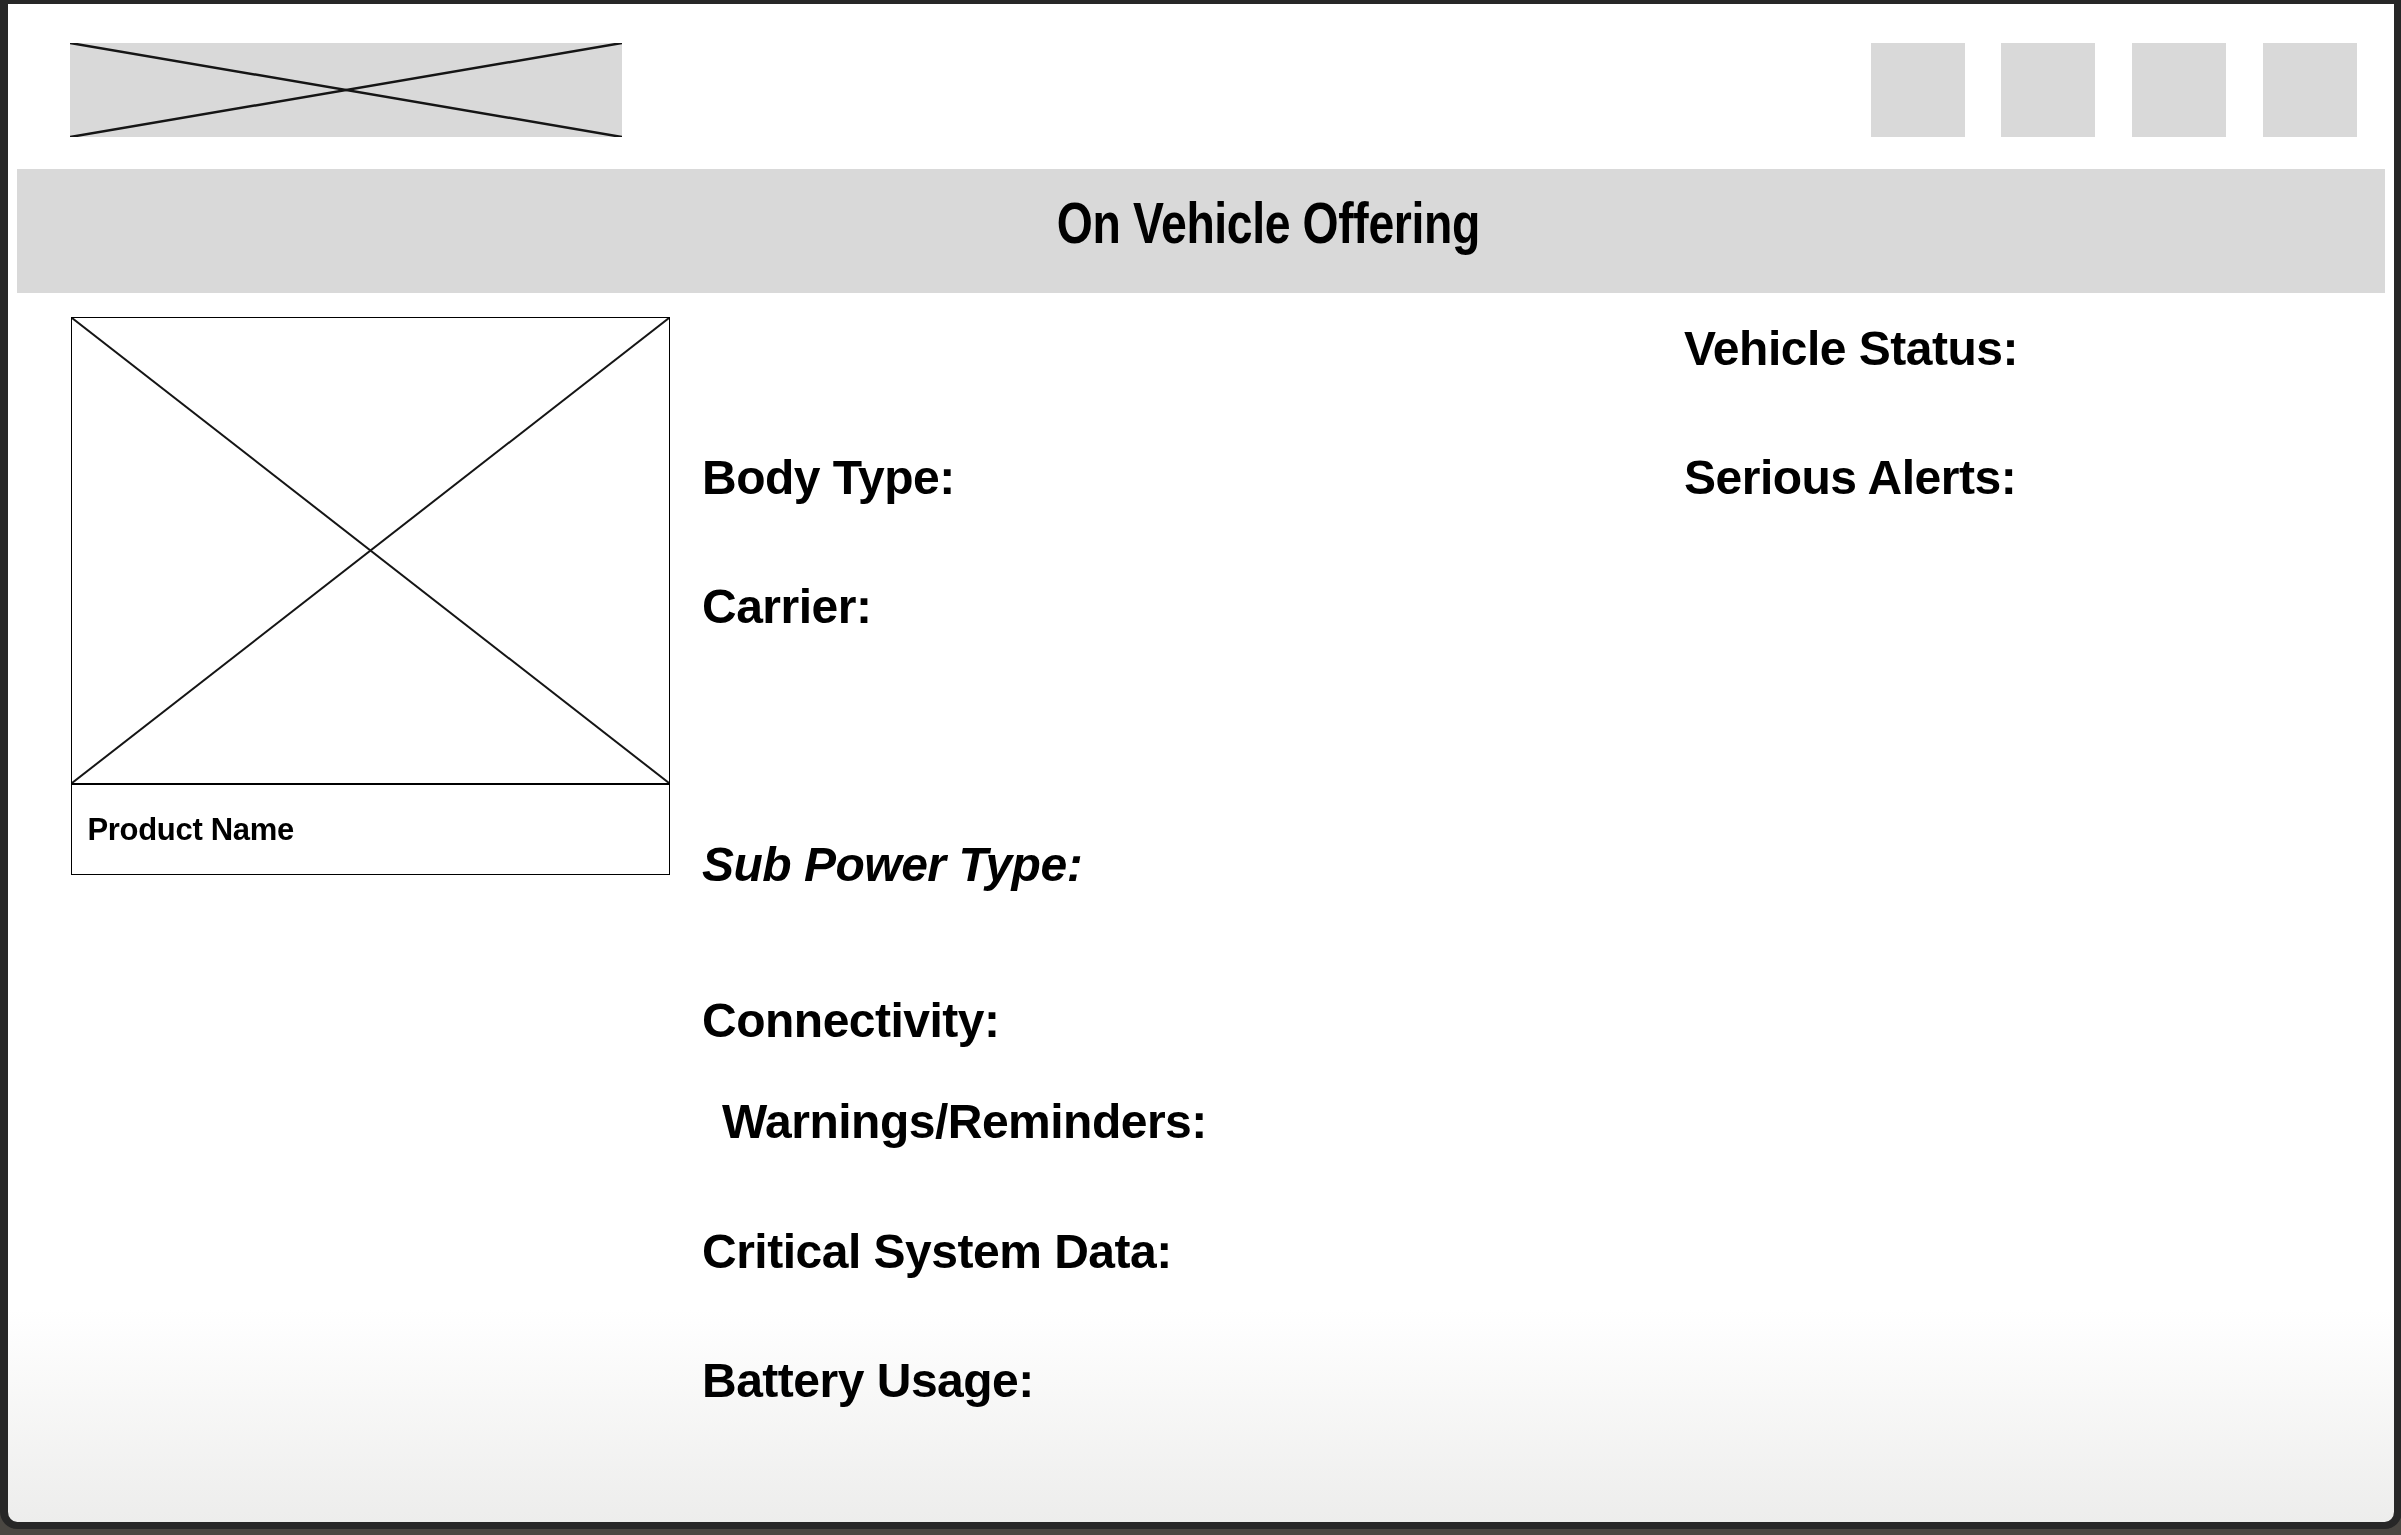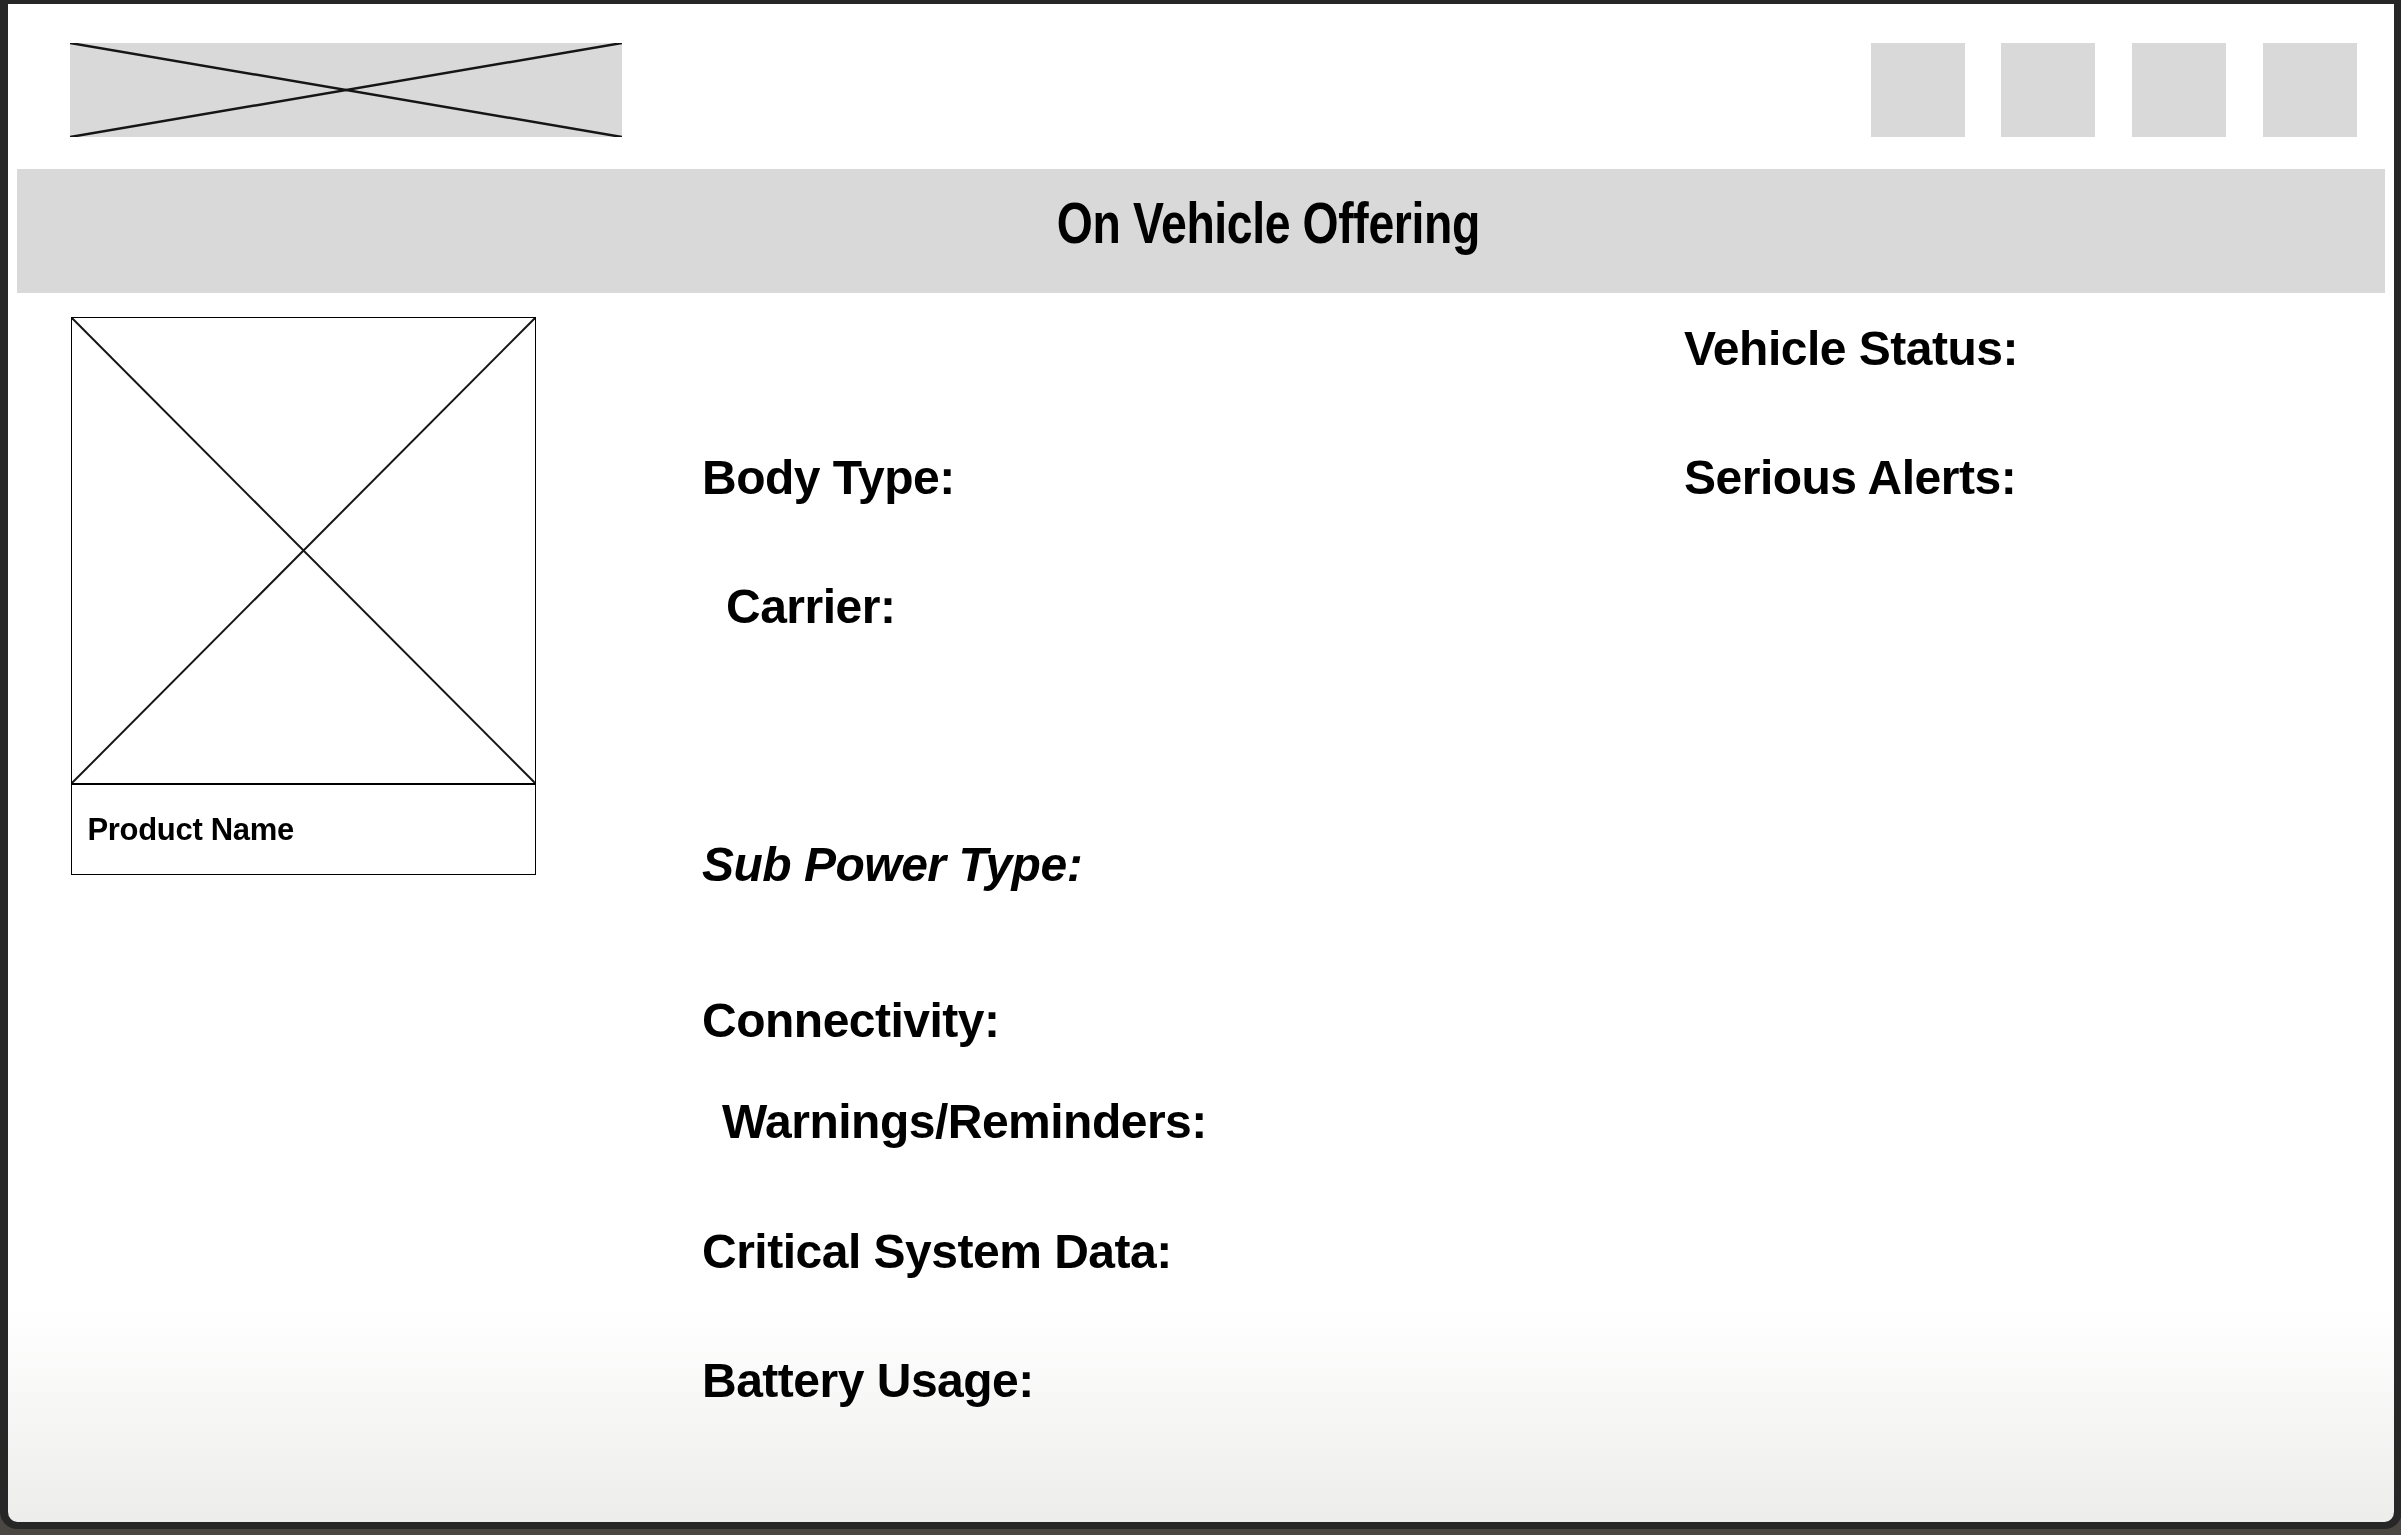--- a/index.html
+++ b/index.html
@@ -48,21 +48,21 @@
   .band .title {
     display: inline-block;
     font-size: 58px; font-weight: bold; line-height: 108px;
     letter-spacing: -0.5px;
     transform: scaleX(0.8); transform-origin: center;
     white-space: nowrap;
   }
 
   
   .product-card {
-    position: absolute; left: 63px; top: 313px; width: 465px;
+    position: absolute; left: 63px; top: 313px; width: 599px;
     border: 1.9px solid #000;
     background: #fff;
   }
   .product-image {
     position: relative; width: 100%; height: 467px;
     border-bottom: 2.9px solid #000;
   }
   .product-name {
     height: 89px; line-height: 89px;
     padding-left: 15.4px;
@@ -72,21 +72,21 @@
   }
 
   
   .flabel {
     position: absolute; height: 58px; line-height: 58px;
     font-size: 48px; font-weight: bold; letter-spacing: -0.5px;
     white-space: nowrap;
   }
   .colL { left: 694px; }
   .colR { left: 1676px; }
-  .r0 { top: 316px; } .r1 { top: 445px; } .r2 { top: 574px; margin-left: 24px; }
+  .r0 { top: 316px; } .r1 { top: 445px; } .r2 { top: 574px; }
   .r3 { top: 702px; } .r4 { top: 832px; font-style: italic; } .r5 { top: 965px; margin-top: 23px; }
   .r6 { top: 1089px; margin-left: 20px; } .r7 { top: 1219px; } .r8 { top: 1348px; }
 
   .xline { stroke: #151515; }
 </style>
 </head>
 <body>
 
 <div class="window">
 

